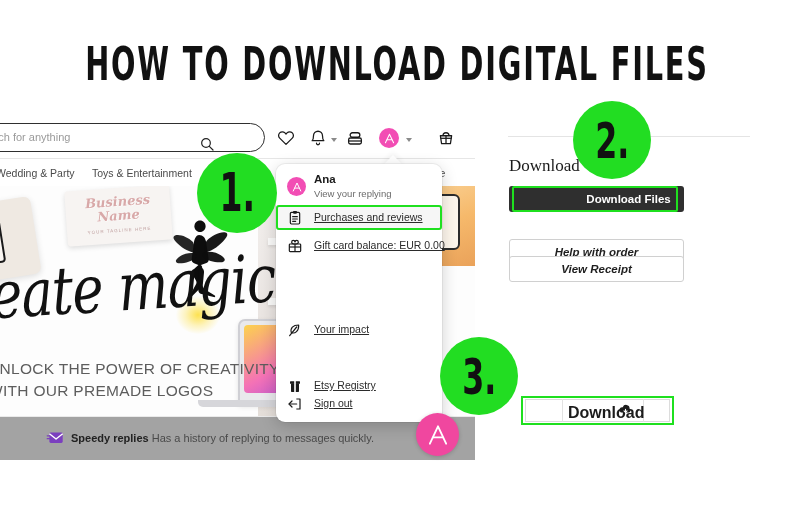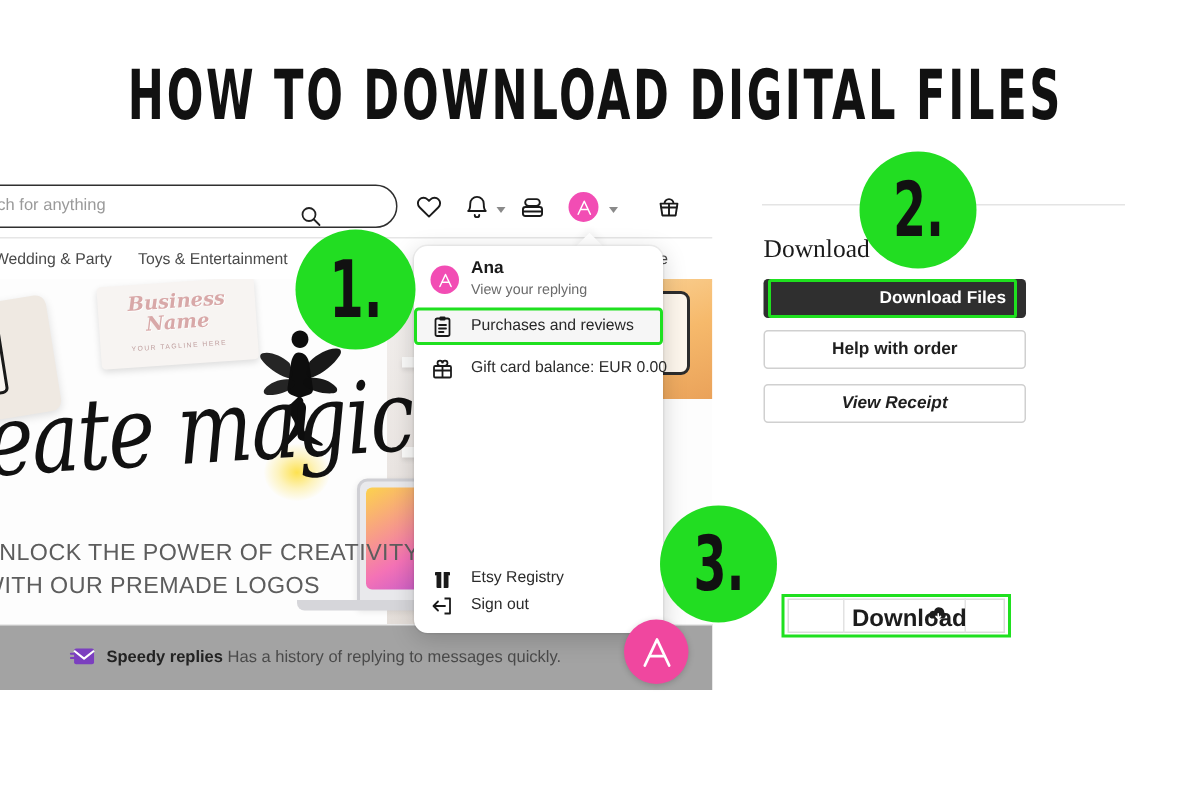--- a/index.html
+++ b/index.html
@@ -348,20 +348,21 @@
     position: absolute;
     left: 11px; top: 4px;
     width: 16px; height: 16px;
   }
   .menu-item .mi-label {
     position: absolute;
     left: 38px; top: 5px;
     font-size: 10.5px;
     color: #2b2b2b;
     white-space: nowrap;
+    text-decoration: underline;
   }
   #highlight-purchases {
     position: absolute;
     left: 276px; top: 205px;
     width: 166px; height: 25px;
     border: 2.5px solid #1FE01F;
     box-sizing: border-box;
     border-radius: 3px;
     background: rgba(0,0,0,0.035);
     z-index: 32;
@@ -437,21 +438,21 @@
     box-sizing: border-box;
   }
   .btn-outline .bo-label {
     position: absolute;
     left: 0; top: 6px; width: 173px;
     text-align: center;
     font-size: 11.5px;
     font-weight: 700;
     color: #1f1f1f;
   }
-  #btn-help { top: 220px; }
+  #btn-help { top: 239px; font-style: italic; }
   #btn-receipt { top: 256px; font-style: italic; }
 
   #download-row {
     position: absolute;
     left: 525px; top: 399px;
     width: 145px; height: 23px;
     border: 1px solid #dcdcdc;
     background: #ffffff;
     box-sizing: border-box;
   }
@@ -648,20 +649,27 @@
       <line x1="3.5" y1="13.5" x2="20.5" y2="13.5"></line>
       <line x1="12" y1="9" x2="12" y2="20.5"></line>
       <path d="M12 9C10 9 7 8.4 7 6.2A2.5 2.5 0 0 1 12 6.2" stroke-linejoin="round"></path>
       <path d="M12 9c2 0 5-.6 5-2.8A2.5 2.5 0 0 0 12 6.2" stroke-linejoin="round"></path>
     </svg>
     <div class="mi-label">Gift card balance: EUR 0.00</div>
   </div>
 
 
 
+  <div class="menu-item" style="top:154px">
+    <svg class="mi-icon" viewBox="0 0 24 24" fill="none" stroke="#1a1a1a" stroke-width="1.8">
+      <path d="M17.5 4.5C9 4.5 4.5 9 6.5 16c5.5 2 11.5-2.5 11-11.5z" stroke-linejoin="round"></path>
+      <line x1="14.5" y1="7.5" x2="4" y2="20.5" stroke-linecap="round"></line>
+    </svg>
+    <div class="mi-label">Your impact</div>
+  </div>
 
 
   <div class="menu-item" style="top:210px">
     <svg class="mi-icon" viewBox="0 0 24 24" fill="#1a1a1a">
       <rect x="6" y="8" width="12" height="13" rx="1"></rect>
       <rect x="4.5" y="5" width="15" height="3.6" rx="0.8"></rect>
       <rect x="10.8" y="3" width="2.4" height="18" fill="#ffffff"></rect>
     </svg>
     <div class="mi-label">Etsy Registry</div>
   </div>

